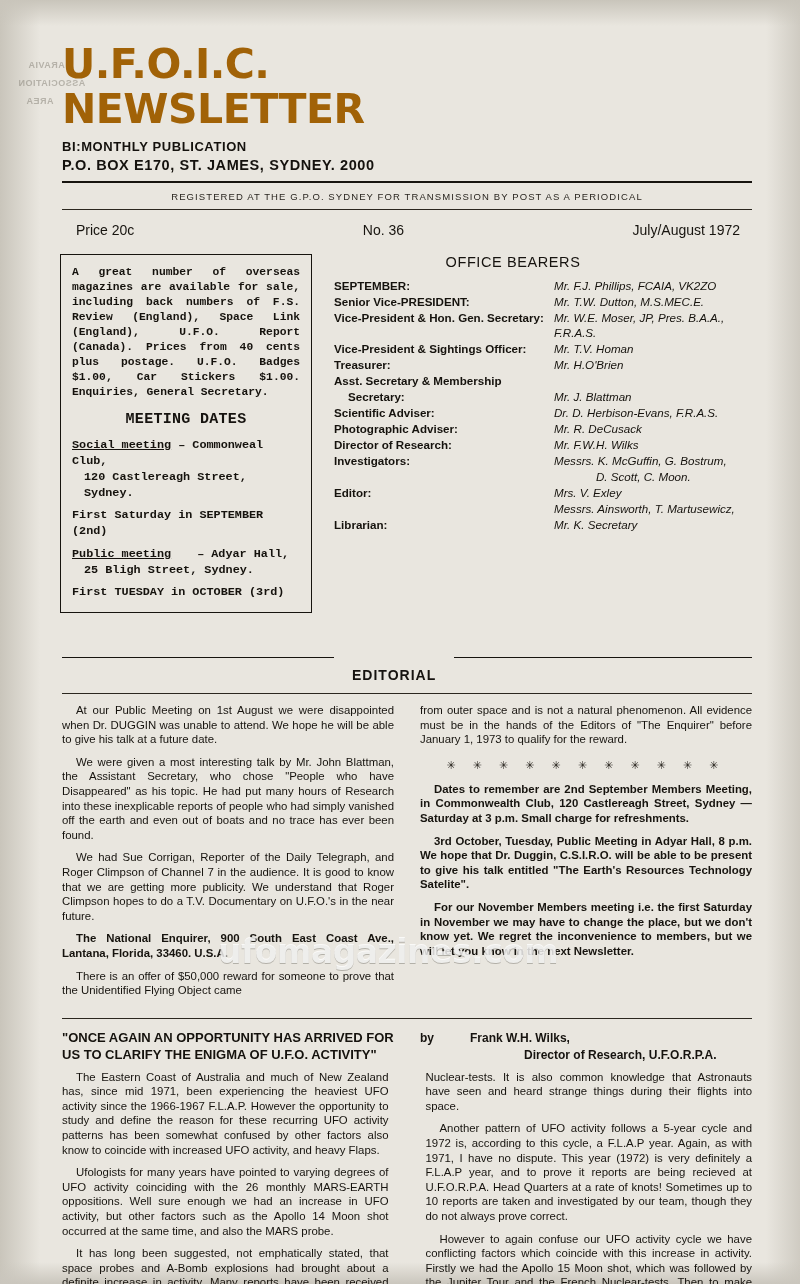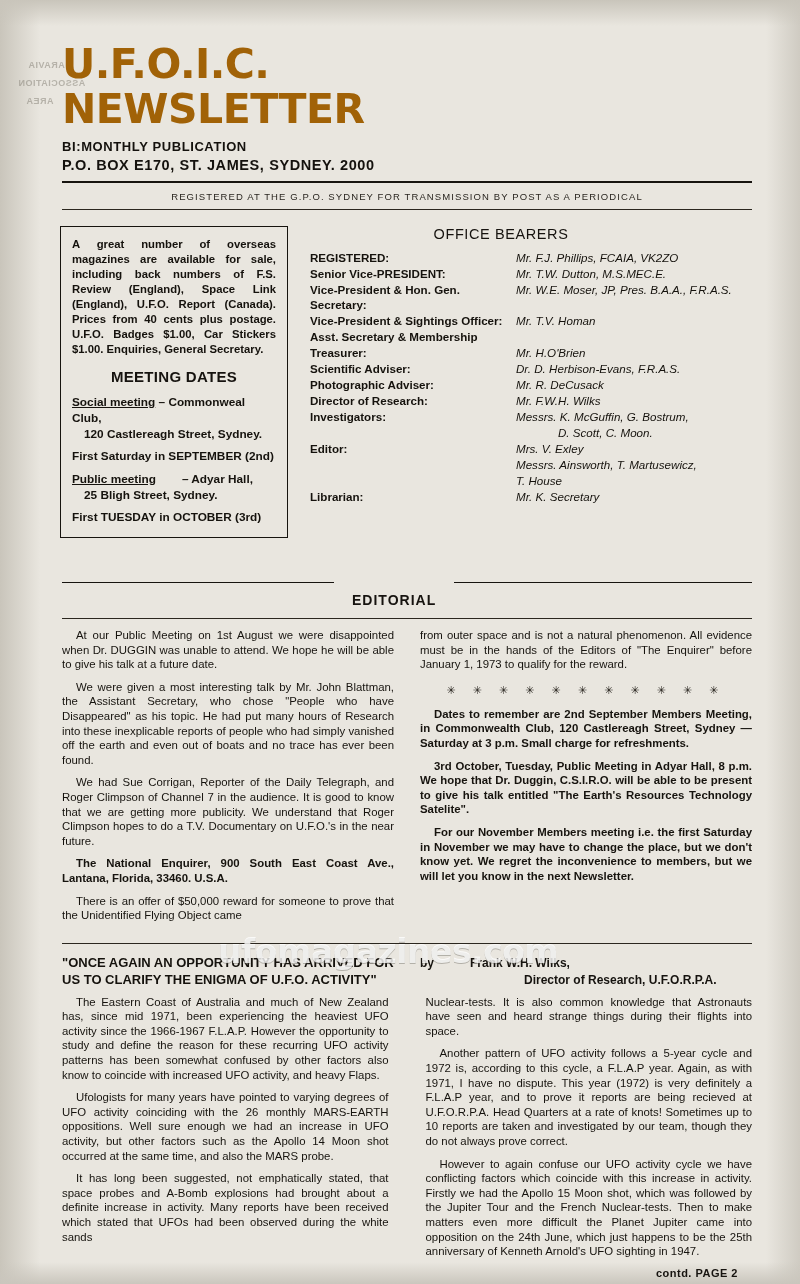--- a/index.html
+++ b/index.html
@@ -106,25 +106,26 @@
     padding: 0 12px 0 14px;
     color: #17140f;
   }
 
   
   .top-block {
     display: flex;
     margin-top: 16px;
   }
   .notice-box {
-    width: 228px;
+    width: 252px;
     border: 1.5px solid #17140f;
     padding: 10px 11px 12px 11px;
     box-sizing: border-box;
     margin-left: -2px;
+    font-family: Liberation Mono, monospace;
   }
   .notice-box p {
     margin: 0;
     font-size: 11.3px;
     line-height: 15px;
     text-align: justify;
     font-weight: bold;
     color: #15120d;
   }
   .meeting-dates {
@@ -292,20 +293,25 @@
     <div>
       <div class="masthead-title">
         <span>U.F.O.I.C.</span>
         <span class="l2">NEWSLETTER</span>
       </div>
       <div class="masthead-sub">BI:MONTHLY  PUBLICATION</div>
       <div class="masthead-sub2">P.O. BOX  E170,  ST. JAMES,  SYDNEY. 2000</div>
       <div class="rule-thick"></div>
       <div class="registered">REGISTERED  AT  THE  G.P.O.  SYDNEY  FOR  TRANSMISSION  BY  POST  AS  A  PERIODICAL</div>
       <div class="rule-thin"></div>
+      <div class="issue-row">
+        <span>Price  20c</span>
+        <span>No. 36</span>
+        <span>July/August 1972</span>
+      </div>
     </div>
 
     <div class="top-block">
 
       <div class="notice-box">
         <p>A great number of overseas magazines are available for sale, including back numbers of F.S. Review (England), Space Link (England), U.F.O. Report (Canada). Prices from 40 cents plus postage. U.F.O. Badges $1.00, Car Stickers $1.00. Enquiries, General Secretary.</p>
         <div class="meeting-dates">MEETING DATES</div>
         <div class="mtg">
           <span class="u">Social meeting</span><span> – Commonweal Club,</span>
           <span class="ind">120 Castlereagh Street,   Sydney.</span>
@@ -317,42 +323,46 @@
           <span class="ind">25 Bligh Street, Sydney.</span>
           <span style="display:block;margin-top:6px;">First TUESDAY in OCTOBER (3rd)</span>
         </div>
       </div>
 
       <div class="office">
         <div class="office-title">OFFICE BEARERS</div>
         <table class="bearers">
           <tbody>
             <tr>
-              <td class="role">REGISTERED:</td>
+              <td class="role">SEPTEMBER:</td>
               <td class="person">Mr. F.J. Phillips, FCAIA, VK2ZO</td>
             </tr>
             <tr>
               <td class="role">Senior Vice-PRESIDENT:</td>
               <td class="person">Mr. T.W. Dutton, M.S.MEC.E.</td>
             </tr>
             <tr>
               <td class="role">Vice-President &amp; Hon. Gen. Secretary:</td>
               <td class="person">Mr. W.E. Moser, JP, Pres. B.A.A., F.R.A.S.</td>
             </tr>
             <tr>
               <td class="role">Vice-President &amp; Sightings Officer:</td>
               <td class="person">Mr. T.V. Homan</td>
             </tr>
             <tr>
+              <td class="role">Treasurer:</td>
+              <td class="person">Mr. H.O'Brien</td>
+            </tr>
+            <tr>
               <td class="role">Asst. Secretary &amp; Membership</td>
               <td class="person"></td>
             </tr>
             <tr>
-              <td class="role">Treasurer:</td>
-              <td class="person">Mr. H.O'Brien</td>
+              <td class="role indent">Secretary:</td>
+              <td class="person">Mr. J. Blattman</td>
             </tr>
             <tr>
               <td class="role">Scientific Adviser:</td>
               <td class="person">Dr. D. Herbison-Evans, F.R.A.S.</td>
             </tr>
             <tr>
               <td class="role">Photographic Adviser:</td>
               <td class="person">Mr. R. DeCusack</td>
             </tr>
             <tr>
@@ -367,24 +377,20 @@
               <td class="role"></td>
               <td class="person indent2">D. Scott, C. Moon.</td>
             </tr>
             <tr>
               <td class="role">Editor:</td>
               <td class="person">Mrs. V. Exley</td>
             </tr>
             <tr>
               <td class="role"></td>
               <td class="person">Messrs. Ainsworth, T. Martusewicz,</td>
-            </tr>
-            <tr>
-              <td class="role"></td>
-              <td class="person">T. House</td>
             </tr>
             <tr>
               <td class="role">Librarian:</td>
               <td class="person">Mr. K. Secretary</td>
             </tr>
           </tbody>
         </table>
       </div>
     </div>
 

